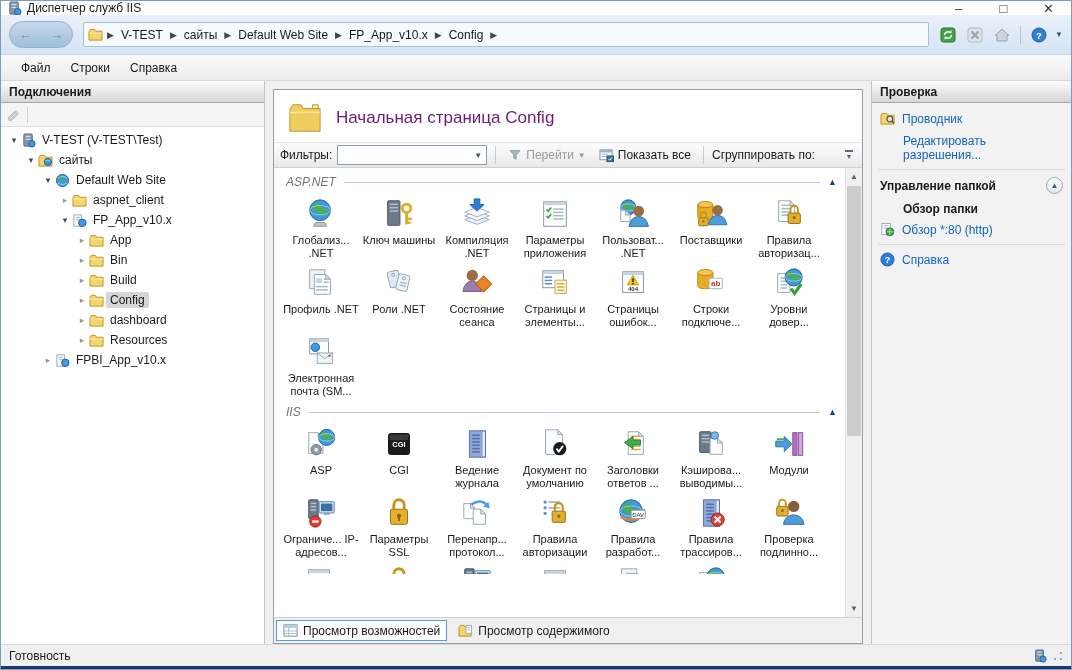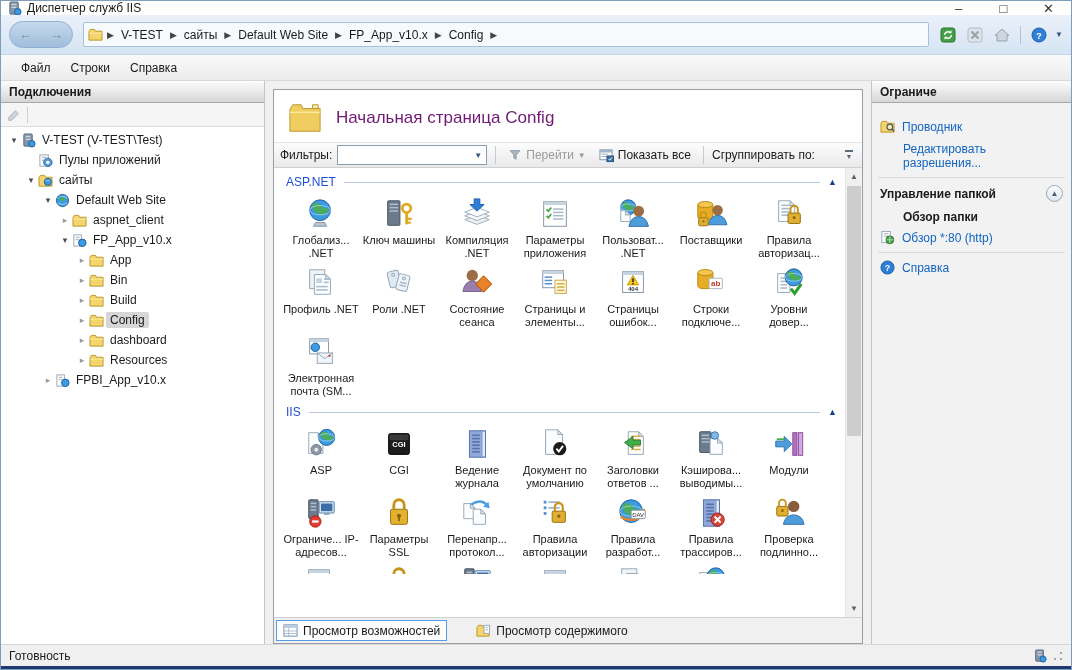--- a/index.html
+++ b/index.html
@@ -52,40 +52,40 @@
   .tbtn { display:flex; align-items:center; gap:4px; padding:2px 4px; }
   .tbtn.disabled { color:#9a9a9a; }
   .fsep { width:1px; height:18px; background:#c9c9c9; margin:0 3px; }
   .overflow-btn { margin-left:auto; width:14px; display:flex; flex-direction:column; align-items:center; gap:1px; }
   .overflow-btn .bar { width:8px; height:2px; background:#5a6a7a; }
   .overflow-btn .car { font-size:7px; color:#5a6a7a; }
 
   .featview { flex:1; position:relative; overflow:hidden; }
   .feat-inner { position:absolute; left:6px; right:23px; top:0; bottom:0; overflow:hidden; }
   .section-h { display:flex; align-items:center; margin:7px 2px 2px 6px; gap:8px; }
-  .section-name { color:#1d4ed8; flex:0 0 auto; }
+  .section-name { color:#737373; flex:0 0 auto;font-style:italic; }
   .section-line { flex:1; height:1px; background:#b9c8e0; }
   .section-chev { color:#16418c; font-size:9px; font-weight:bold; }
   .feat-grid { display:grid; grid-template-columns:repeat(7,78px); padding-left:2px; }
   .feat { display:flex; flex-direction:column; align-items:center; padding-top:6px; }
   .feat-label { font-size:11px; line-height:13px; text-align:center; margin-top:3px; max-width:76px; }
   .partial-row { height:15px; overflow:hidden; }
 
   .vscroll { position:absolute; right:0; top:0; bottom:0; width:17px; background:#f0f0f0; border-left:1px solid #e5e5e5; }
   .vs-arrow { height:17px; display:flex; align-items:center; justify-content:center; font-size:8px; color:#606060; }
   .vs-thumb { position:absolute; left:1px; right:1px; top:18px; height:250px; background:#cdcdcd; border-radius:1px; }
   .vs-down { position:absolute; bottom:0; left:0; right:0; }
 
-  .tabsbar { height:26px; background:#f0f0f0; border-top:1px solid #d0d0d0; display:flex; align-items:flex-end; padding:0 0 0 0; gap:20px; flex:0 0 auto; }
+  .tabsbar { height:26px; background:#f0f0f0; border-top:1px solid #d0d0d0; display:flex; align-items:flex-end; padding:0 0 0 0; gap:2px; flex:0 0 auto; }
   .tab { display:flex; align-items:center; gap:5px; padding:2px 6px; margin:2px 0 2px 2px; border:1px solid transparent; }
   .tab.active { background:#fdfdfe; border:1px solid #569de5; }
 
   
   .actions { width:200px; flex:0 0 auto; border-left:1px solid #c5c5c5; background:#f2f2f2; display:flex; flex-direction:column; }
-  .a-body { flex:1; padding-top:12px; }
+  .a-body { flex:1; padding-top:4px; }
   .a-row { display:flex; align-items:center; gap:7px; padding:4px 8px; }
   .a-link { color:#1265c0; }
   .a-indent { padding-left:31px; }
   .a-div { height:1px; background:#dadada; margin:3px 6px; }
   .a-group { font-weight:bold; display:flex; align-items:center; padding:4px 8px; }
   .a-group .lbl { flex:1; }
   .a-circle { width:17px; height:17px; border-radius:50%; border:1px solid #98a8b8; background:linear-gradient(#fff,#dde6ee); display:flex; align-items:center; justify-content:center; font-size:8px; color:#4a6076; }
   .a-sub { font-weight:bold; padding:4px 8px 2px 31px; }
 
   
@@ -199,33 +199,20 @@
               <svg width="15" height="15" viewBox="0 0 16 16" xmlns="http://www.w3.org/2000/svg">
                 <rect x="3" y="1" width="9" height="13" rx="1" fill="#8496a8" stroke="#5a6b7c"></rect>
                 <rect x="5" y="3" width="5" height="1.4" fill="#cfd9e2"></rect>
                 <rect x="5" y="6" width="5" height="1.4" fill="#cfd9e2"></rect>
                 <circle cx="11.5" cy="11.5" r="3.5" fill="#3b9ae0" stroke="#1f5c9e"></circle>
               </svg>
             </span>
     <span class="tree-label">V-TEST (V-TEST\Test)</span>
           </div>
           <div class="tree-row" style="padding-left:23px">
-    <span class="tree-chev"></span>
-            <span class="tree-icon">
-              <svg width="15" height="15" viewBox="0 0 16 16" xmlns="http://www.w3.org/2000/svg">
-                <rect x="2" y="2" width="9" height="12" fill="#fff" stroke="#94a7b7"></rect>
-                <rect x="4" y="4" width="5" height="1.3" fill="#a9b9c6"></rect>
-                <rect x="4" y="7" width="5" height="1.3" fill="#a9b9c6"></rect>
-                <circle cx="10.5" cy="10" r="4.5" fill="#5b9bd5" stroke="#2e6da8"></circle>
-                <circle cx="10.5" cy="10" r="1.8" fill="#fff"></circle>
-              </svg>
-            </span>
-    <span class="tree-label">Пулы приложений</span>
-          </div>
-          <div class="tree-row" style="padding-left:23px">
     <span class="tree-chev open">▾</span>
             <span class="tree-icon">
               <svg width="15" height="15" viewBox="0 0 16 16" xmlns="http://www.w3.org/2000/svg">
                 <path d="M1 5l1.5-2.5h4.5l1 2H15v9.5H1z" fill="#f5d56b" stroke="#b8962e"></path>
                 <circle cx="10.5" cy="9.5" r="3.8" fill="#3b9ae0" stroke="#1f5c9e"></circle>
                 <path d="M8 8.5q2.5-2 5 0" stroke="#bfe3ff" fill="none" stroke-width=".7"></path>
               </svg>
             </span>
     <span class="tree-label">сайты</span>
           </div>
@@ -911,21 +898,21 @@
                   <rect x="10" y="6.8" width="3" height="1.1" fill="#a9b9c6"></rect>
                 </svg>
               </span>
     <span>Просмотр содержимого</span>
             </span>
           </div>
       </div>
     </div>
 
     <div class="actions">
-      <div class="panel-header">Ограниче</div>
+      <div class="panel-header">Проверка</div>
       <div class="a-body" id="actions-body">
           <div class="a-row">
             <span>
               <svg width="15" height="15" viewBox="0 0 16 16" xmlns="http://www.w3.org/2000/svg">
                 <path d="M1 5l1.5-2.5h4.5l1 2H15v9.5H1z" fill="#f5d56b" stroke="#b8962e"></path>
                 <circle cx="10.5" cy="8.5" r="3" fill="#fffde8" fill-opacity=".6" stroke="#4a5a6a" stroke-width="1.3"></circle>
                 <path d="M12.6 10.6l2.4 2.4" stroke="#4a5a6a" stroke-width="1.6"></path>
               </svg>
             </span>
             <span class="a-link">Проводник</span>

